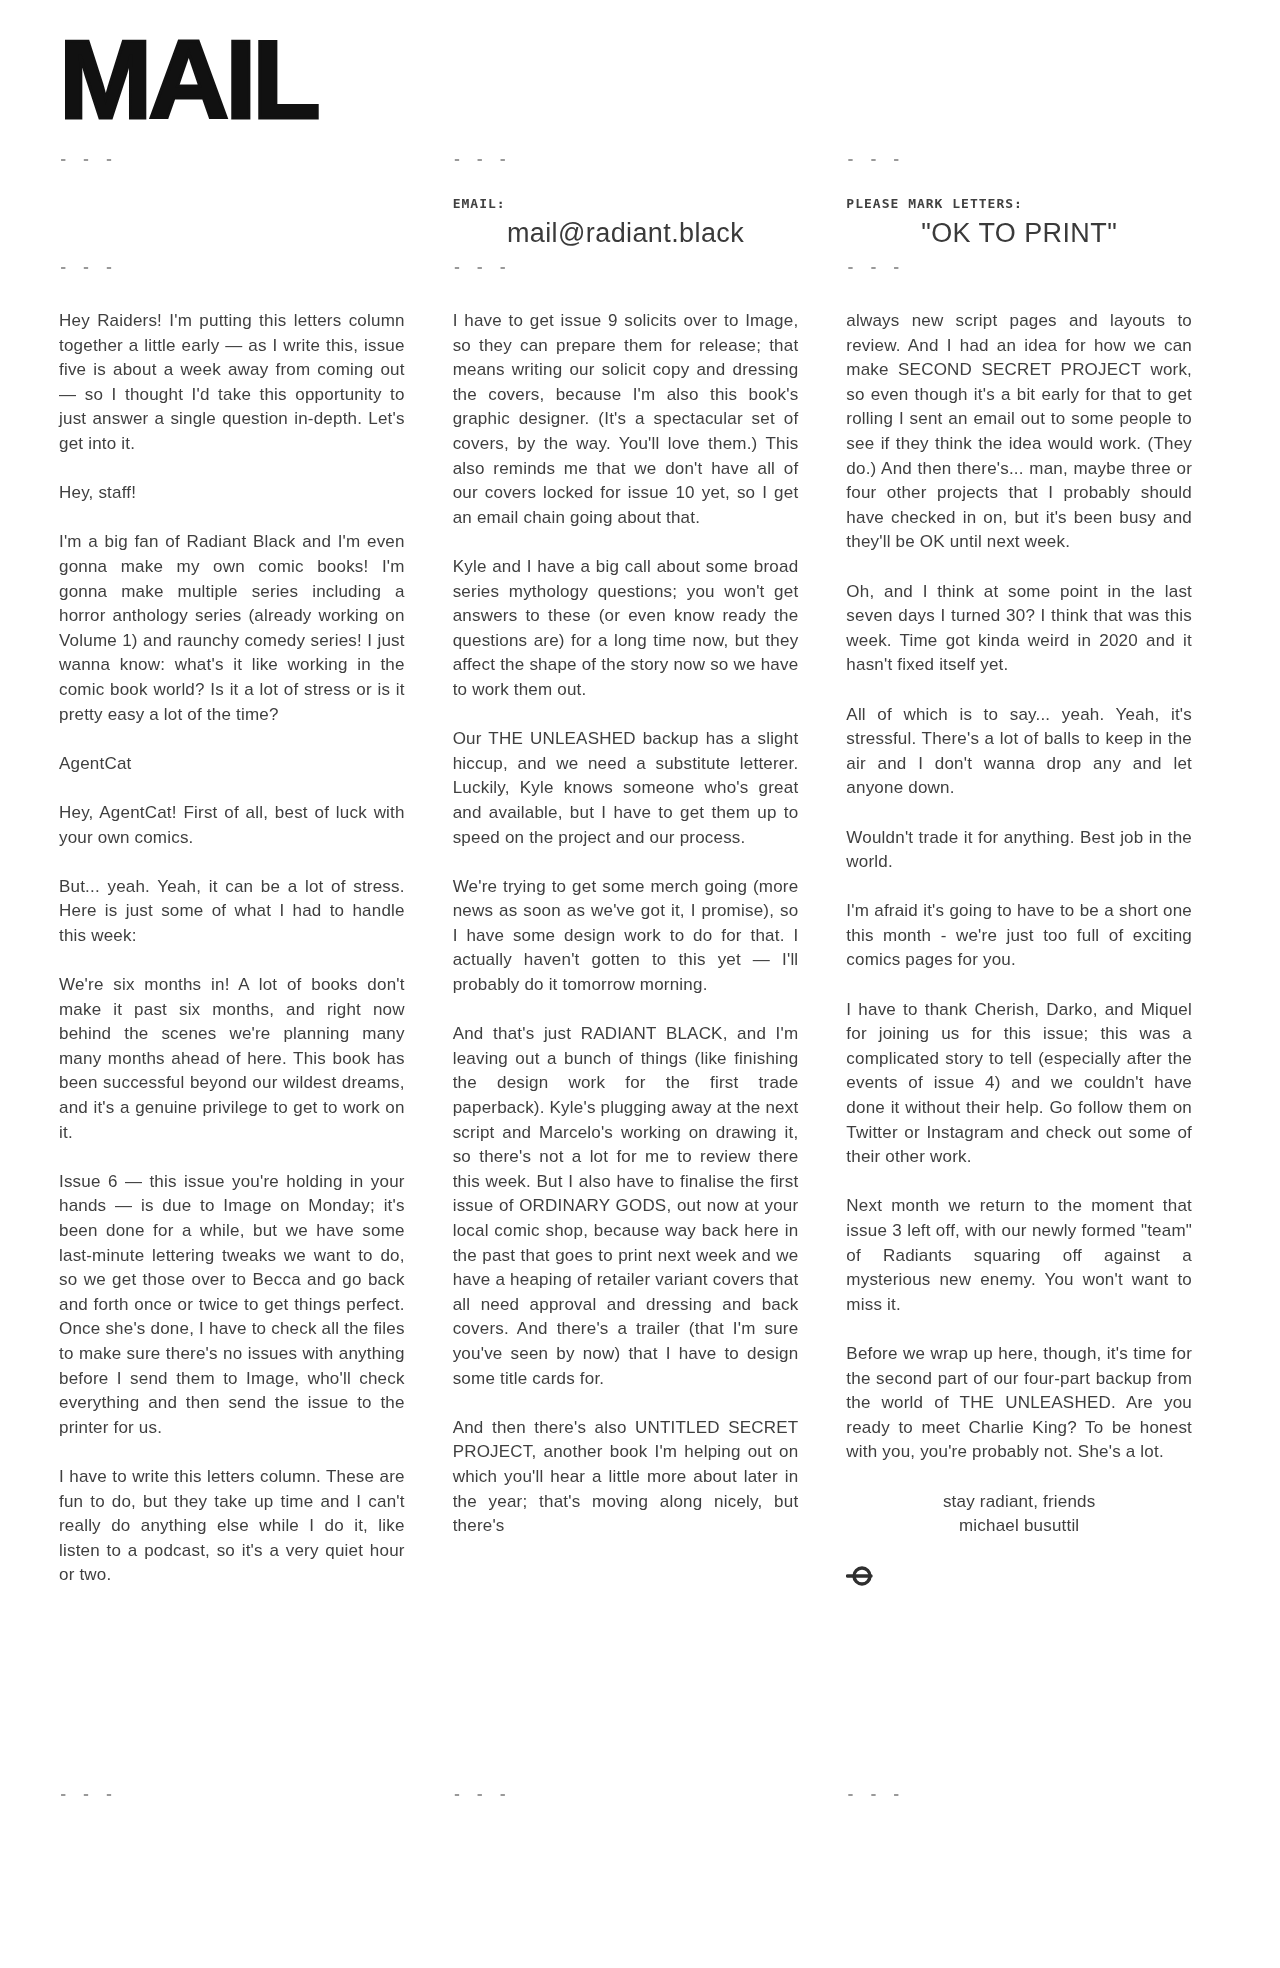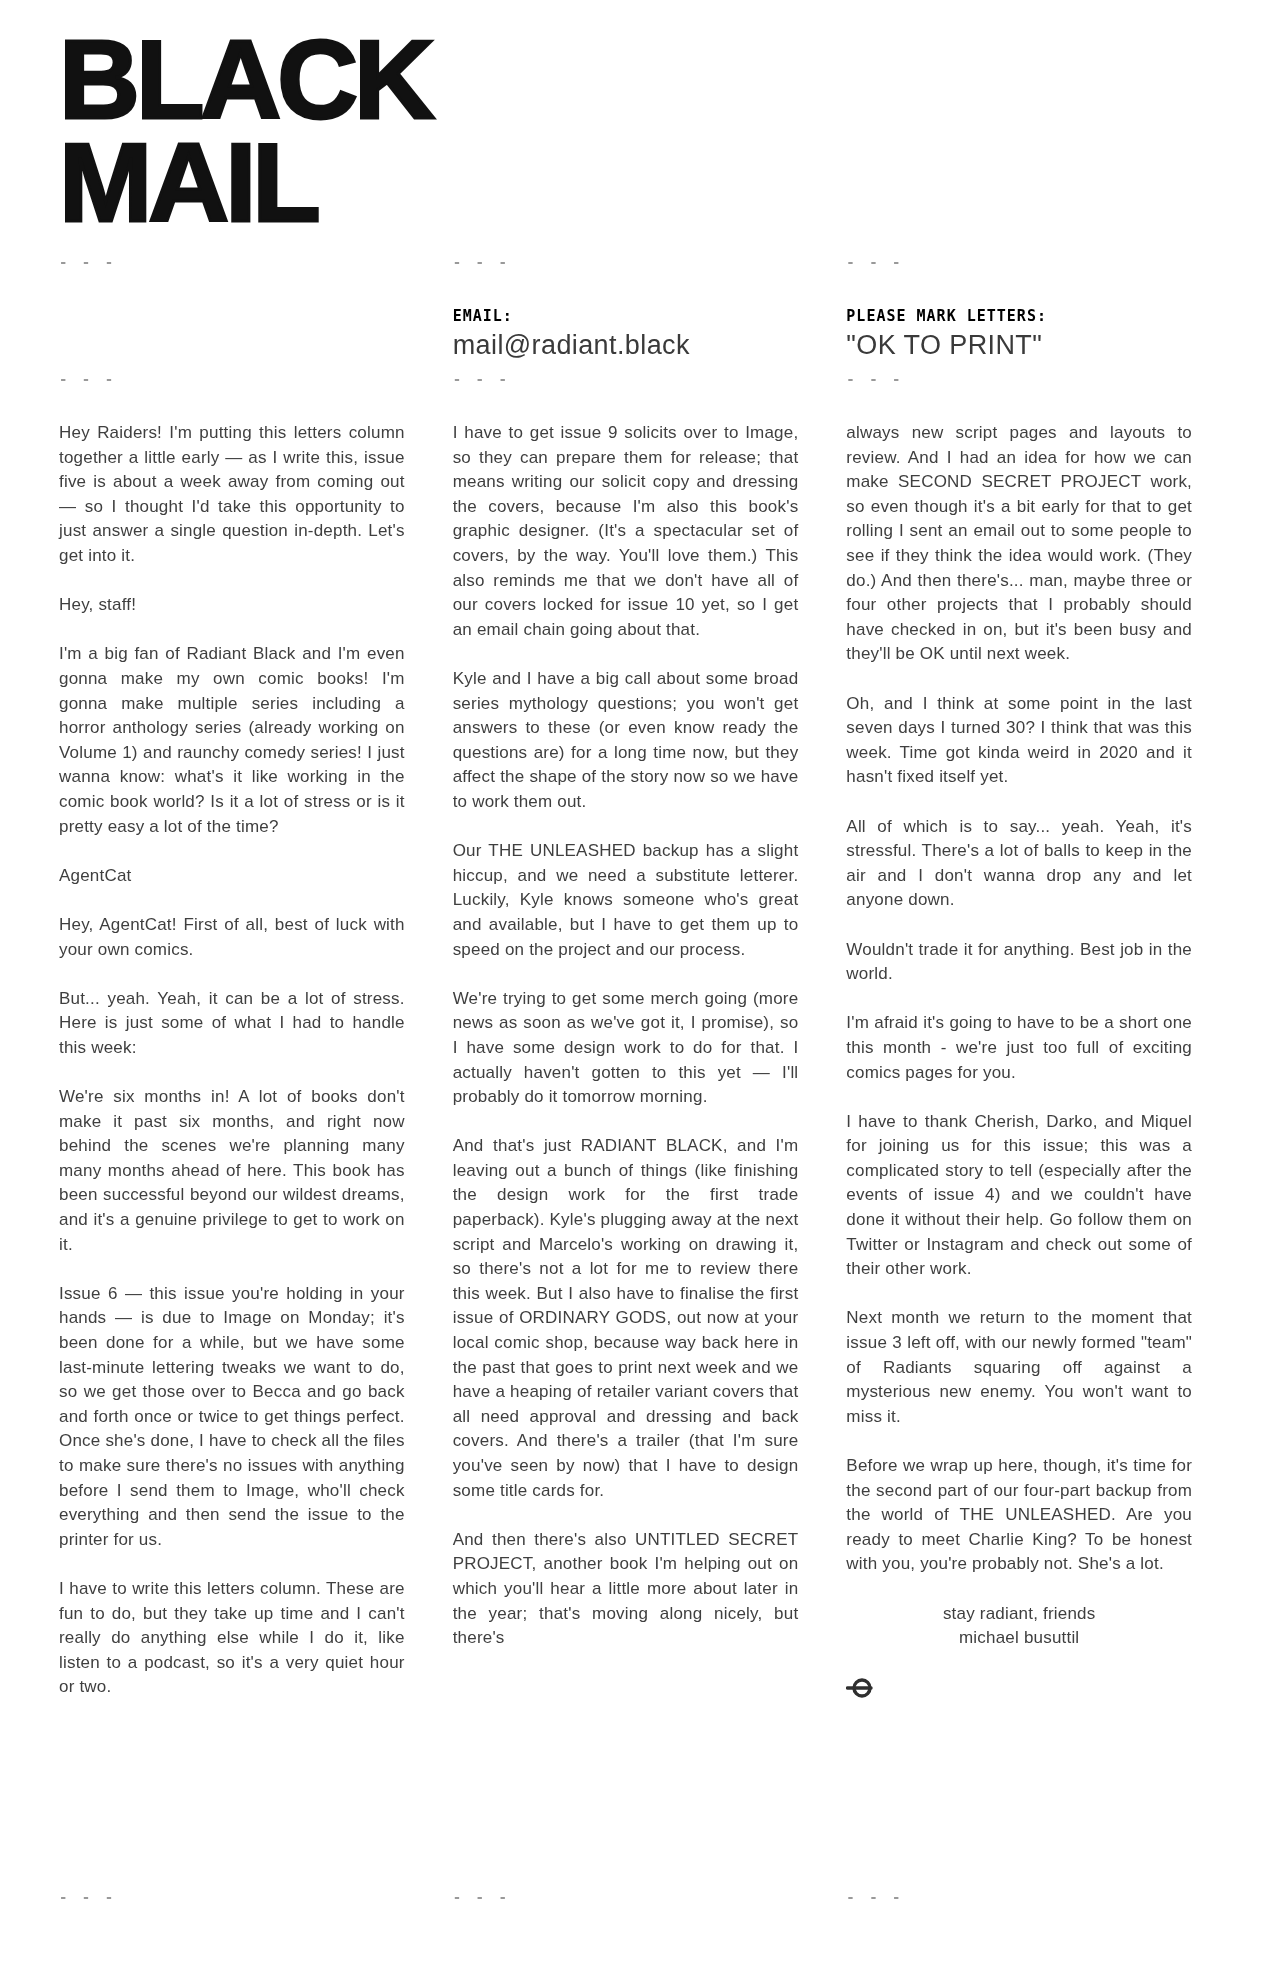--- a/index.html
+++ b/index.html
@@ -40,38 +40,39 @@
   .divider {
     font-family: "DejaVu Sans Mono", monospace;
     font-weight: bold;
     font-size: 14px;
     letter-spacing: 3px;
     color: #999999;
     height: 20px;
     line-height: 20px;
   }
   .header-label {
-    margin-top: 33px;
+    margin-top: 24px;
     height: 22px;
     font-family: "DejaVu Sans Mono", monospace;
     font-weight: bold;
-    font-size: 15px;
+    font-size: 13px;
     letter-spacing: 1px;
-    color: #000000;
+    color: #404040;
     line-height: 22px;
     white-space: nowrap;
   }
   .header-value {
     height: 42px;
     font-size: 27px;
     font-weight: normal;
     letter-spacing: 0.4px;
     color: #3a3a3a;
     line-height: 36px;
     white-space: nowrap;
+    text-align: center;
   }
   .col-body {
     margin-top: 32px;
     color: #3f3f3f;
     font-size: 17px;
     line-height: 24.6px;
     letter-spacing: 0.2px;
   }
   .col-body p.para {
     margin: 0 0 24.6px 0;
@@ -84,21 +85,20 @@
   }
   .logo-row { margin: 2px 0 0 0; }
   .bottom-divider { margin-top: auto; }
 </style>
 </head>
 <body>
 
 <div class="page">
 
   <h1 class="masthead">
-    <span class="line">BLACK</span>
     <span class="line">MAIL</span>
   </h1>
 
   <div class="columns">
 
     <div class="column">
       <div class="col-header">
         <div class="divider">- - -</div>
         <div class="header-label"></div>
         <div class="header-value"></div>

